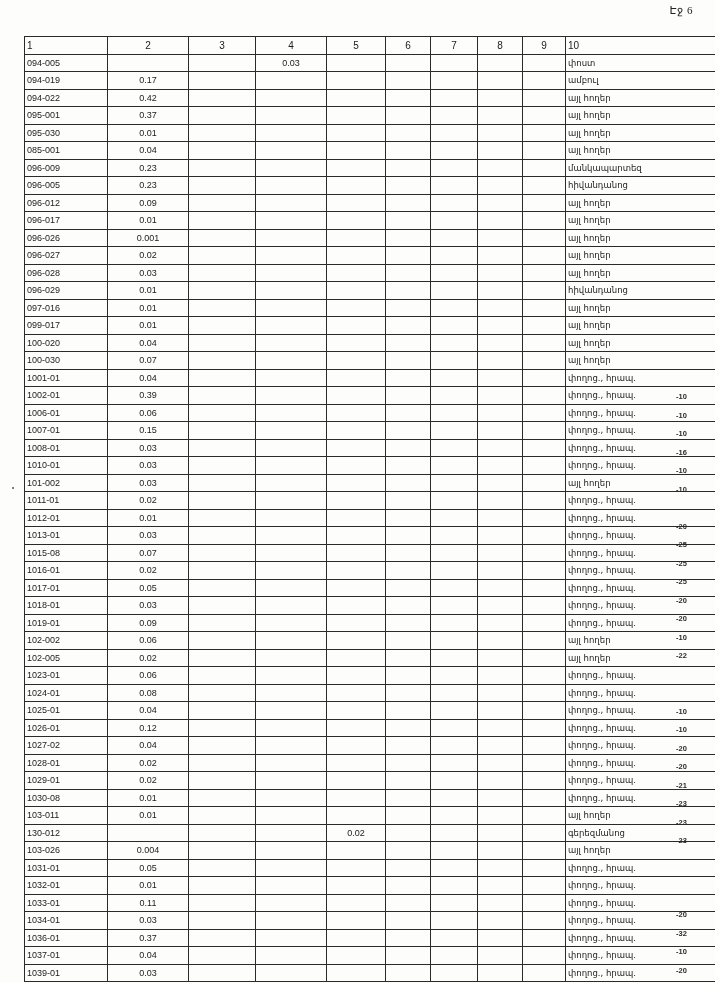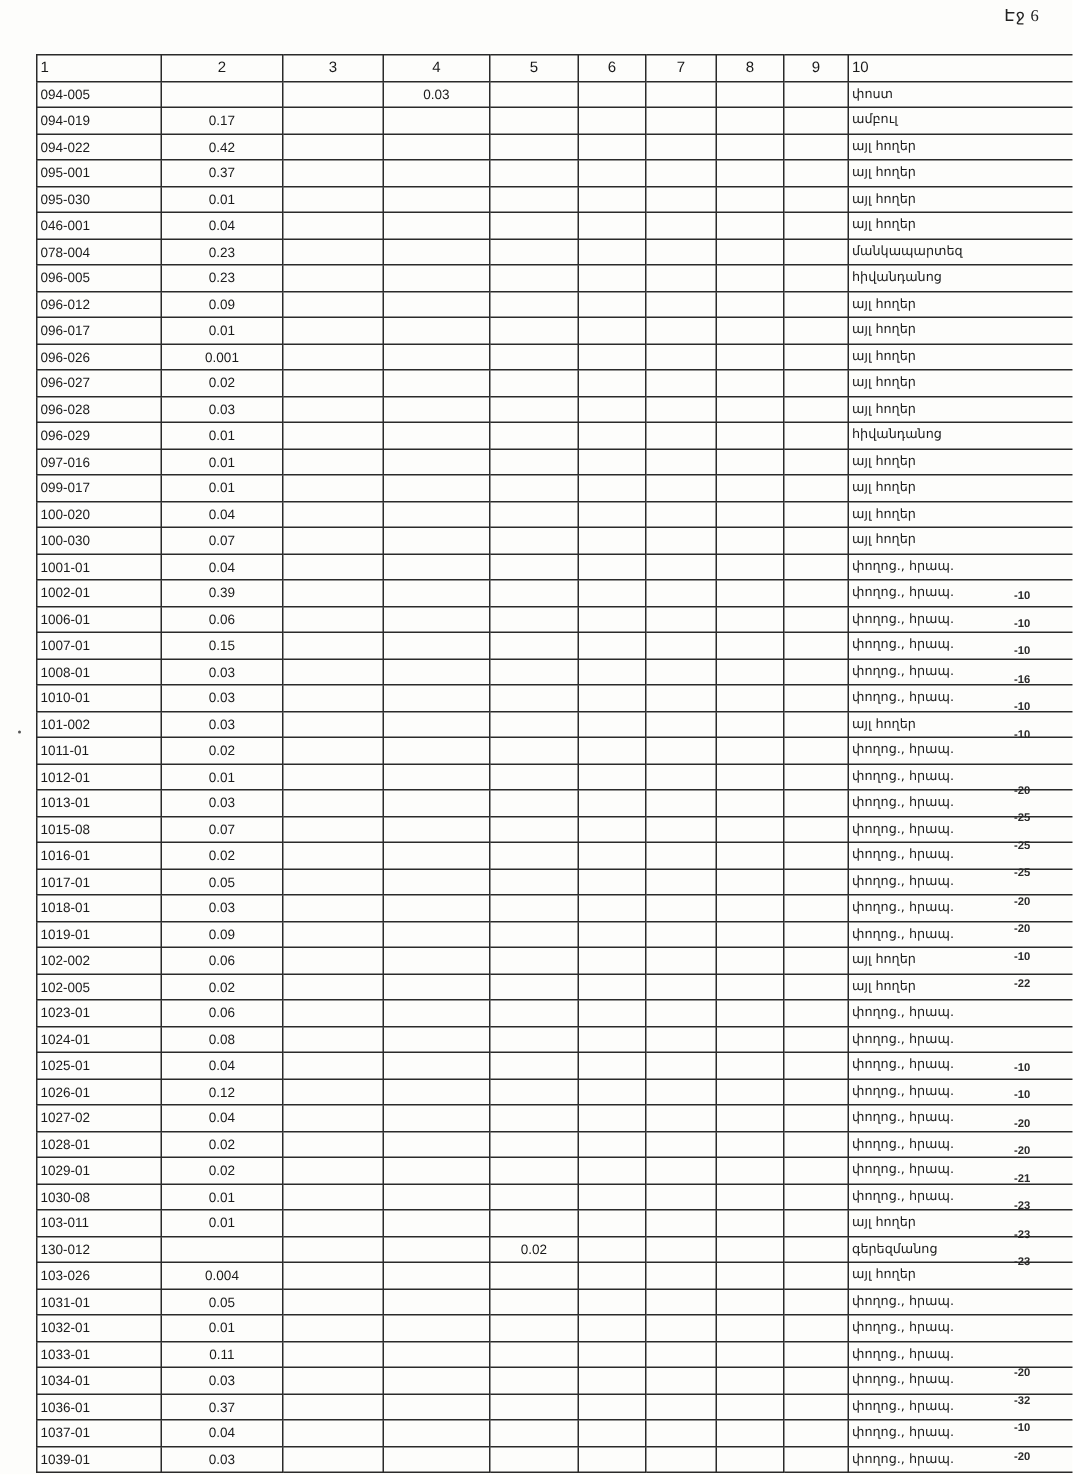--- a/index.html
+++ b/index.html
@@ -186,33 +186,33 @@
             <td class="c-v3"></td>
             <td class="c-v4"></td>
             <td class="c-v5"></td>
             <td class="c-v6"></td>
             <td class="c-v7"></td>
             <td class="c-v8"></td>
             <td class="c-v9"></td>
             <td class="c-note note-cell">այլ հողեր</td>
           </tr>
           <tr>
-            <td class="c-code">046-001</td>
+            <td class="c-code">085-001</td>
             <td class="c-v2">0.04</td>
             <td class="c-v3"></td>
             <td class="c-v4"></td>
             <td class="c-v5"></td>
             <td class="c-v6"></td>
             <td class="c-v7"></td>
             <td class="c-v8"></td>
             <td class="c-v9"></td>
             <td class="c-note note-cell">այլ հողեր</td>
           </tr>
           <tr>
-            <td class="c-code">078-004</td>
+            <td class="c-code">096-009</td>
             <td class="c-v2">0.23</td>
             <td class="c-v3"></td>
             <td class="c-v4"></td>
             <td class="c-v5"></td>
             <td class="c-v6"></td>
             <td class="c-v7"></td>
             <td class="c-v8"></td>
             <td class="c-v9"></td>
             <td class="c-note note-cell">մանկապարտեզ</td>
           </tr>

